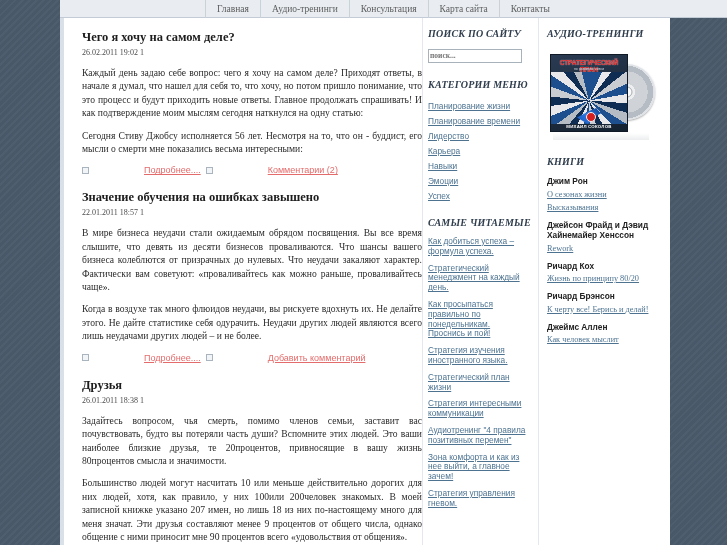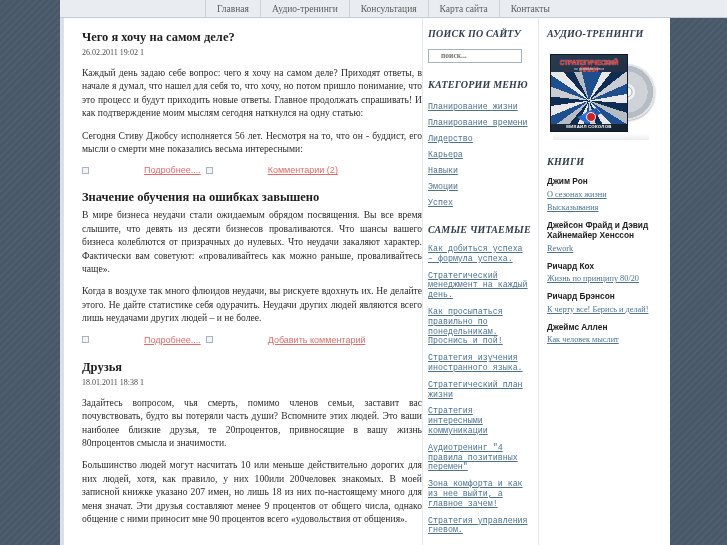--- a/index.html
+++ b/index.html
@@ -157,28 +157,28 @@
   .search-box {
     width: 94px;
     height: 14px;
     border: 1px solid #a8b2bb;
     background: #fff;
     box-sizing: border-box;
     font-family: "Liberation Serif", "DejaVu Serif", serif;
     font-size: 7.5px;
     font-weight: bold;
     color: #3c3c3c;
-    padding: 0 12px;
+    padding: 0 1px;
     margin-bottom: 16px;
     outline: none;
   }
   .link-list { margin: 0; padding: 0; list-style: none; }
   .link-list li { margin: 0 0 2.5px 0; }
   .side-link {
-    font-family: Liberation Mono, monospace;
+    font-family: Liberation Sans, sans-serif;
     font-size: 8.3px;
     color: #4d7391;
     text-decoration: underline;
     cursor: pointer;
     line-height: 10.5px;
     display: inline-block;
   }
   .popular-list li { margin: 0 0 7px 0; }
   .popular-list .side-link { line-height: 9.8px; }
 
@@ -356,34 +356,35 @@
           </div>
           <div class="post-links">
             <span class="bullet-icon"></span>
             <span class="post-link">Подробнее....</span>
             <span class="bullet-icon"></span>
             <span class="post-link">Комментарии (2)</span>
           </div>
         </div>
         <div class="post">
           <h2 class="post-title">Значение обучения на ошибках завышено</h2>
+          <div class="post-date">22.01.2011 18:57 1</div>
           <div class="post-body">
             <p>В мире бизнеса неудачи стали ожидаемым обрядом посвящения. Вы все время слышите, что девять из десяти бизнесов проваливаются. Что шансы вашего бизнеса колеблются от призрачных до нулевых. Что неудачи закаляют характер. Фактически вам советуют:  «проваливайтесь как можно раньше, проваливайтесь чаще».</p>
             <p>Когда в воздухе так много флюидов неудачи, вы рискуете вдохнуть их. Не делайте этого. Не дайте статистике себя одурачить. Неудачи других людей являются всего лишь неудачами других людей – и не более.</p>
           </div>
           <div class="post-links">
             <span class="bullet-icon"></span>
             <span class="post-link">Подробнее....</span>
             <span class="bullet-icon"></span>
             <span class="post-link">Добавить комментарий</span>
           </div>
         </div>
         <div class="post">
           <h2 class="post-title">Друзья</h2>
-          <div class="post-date">18.01.2011 18:38 1</div>
+          <div class="post-date">26.01.2011 18:38 1</div>
           <div class="post-body">
             <p>Задайтесь вопросом, чья смерть, помимо членов семьи, заставит вас почувствовать, будто вы потеряли часть души? Вспомните этих людей. Это ваши наиболее  близкие друзья, те  20процентов, привносящие в вашу жизнь  80процентов        смысла и значимости.</p>
             <p>Большинство людей могут насчитать 10 или меньше действительно дорогих  для них людей, хотя, как правило, у них  100или  200человек знакомых. В      моей записной книжке указано 207 имен, но лишь 18 из них по-настоящему   много для меня значат. Эти друзья составляют менее 9 процентов от общего  числа, однако общение с ними приносит мне 90 процентов всего «удовольствия от общения».</p>
           </div>
         </div>
       </div>
 
     <div class="side-col">
       <div class="side-head">ПОИСК ПО САЙТУ</div>
       <input class="search-box" type="text" placeholder="поиск..." style="">

